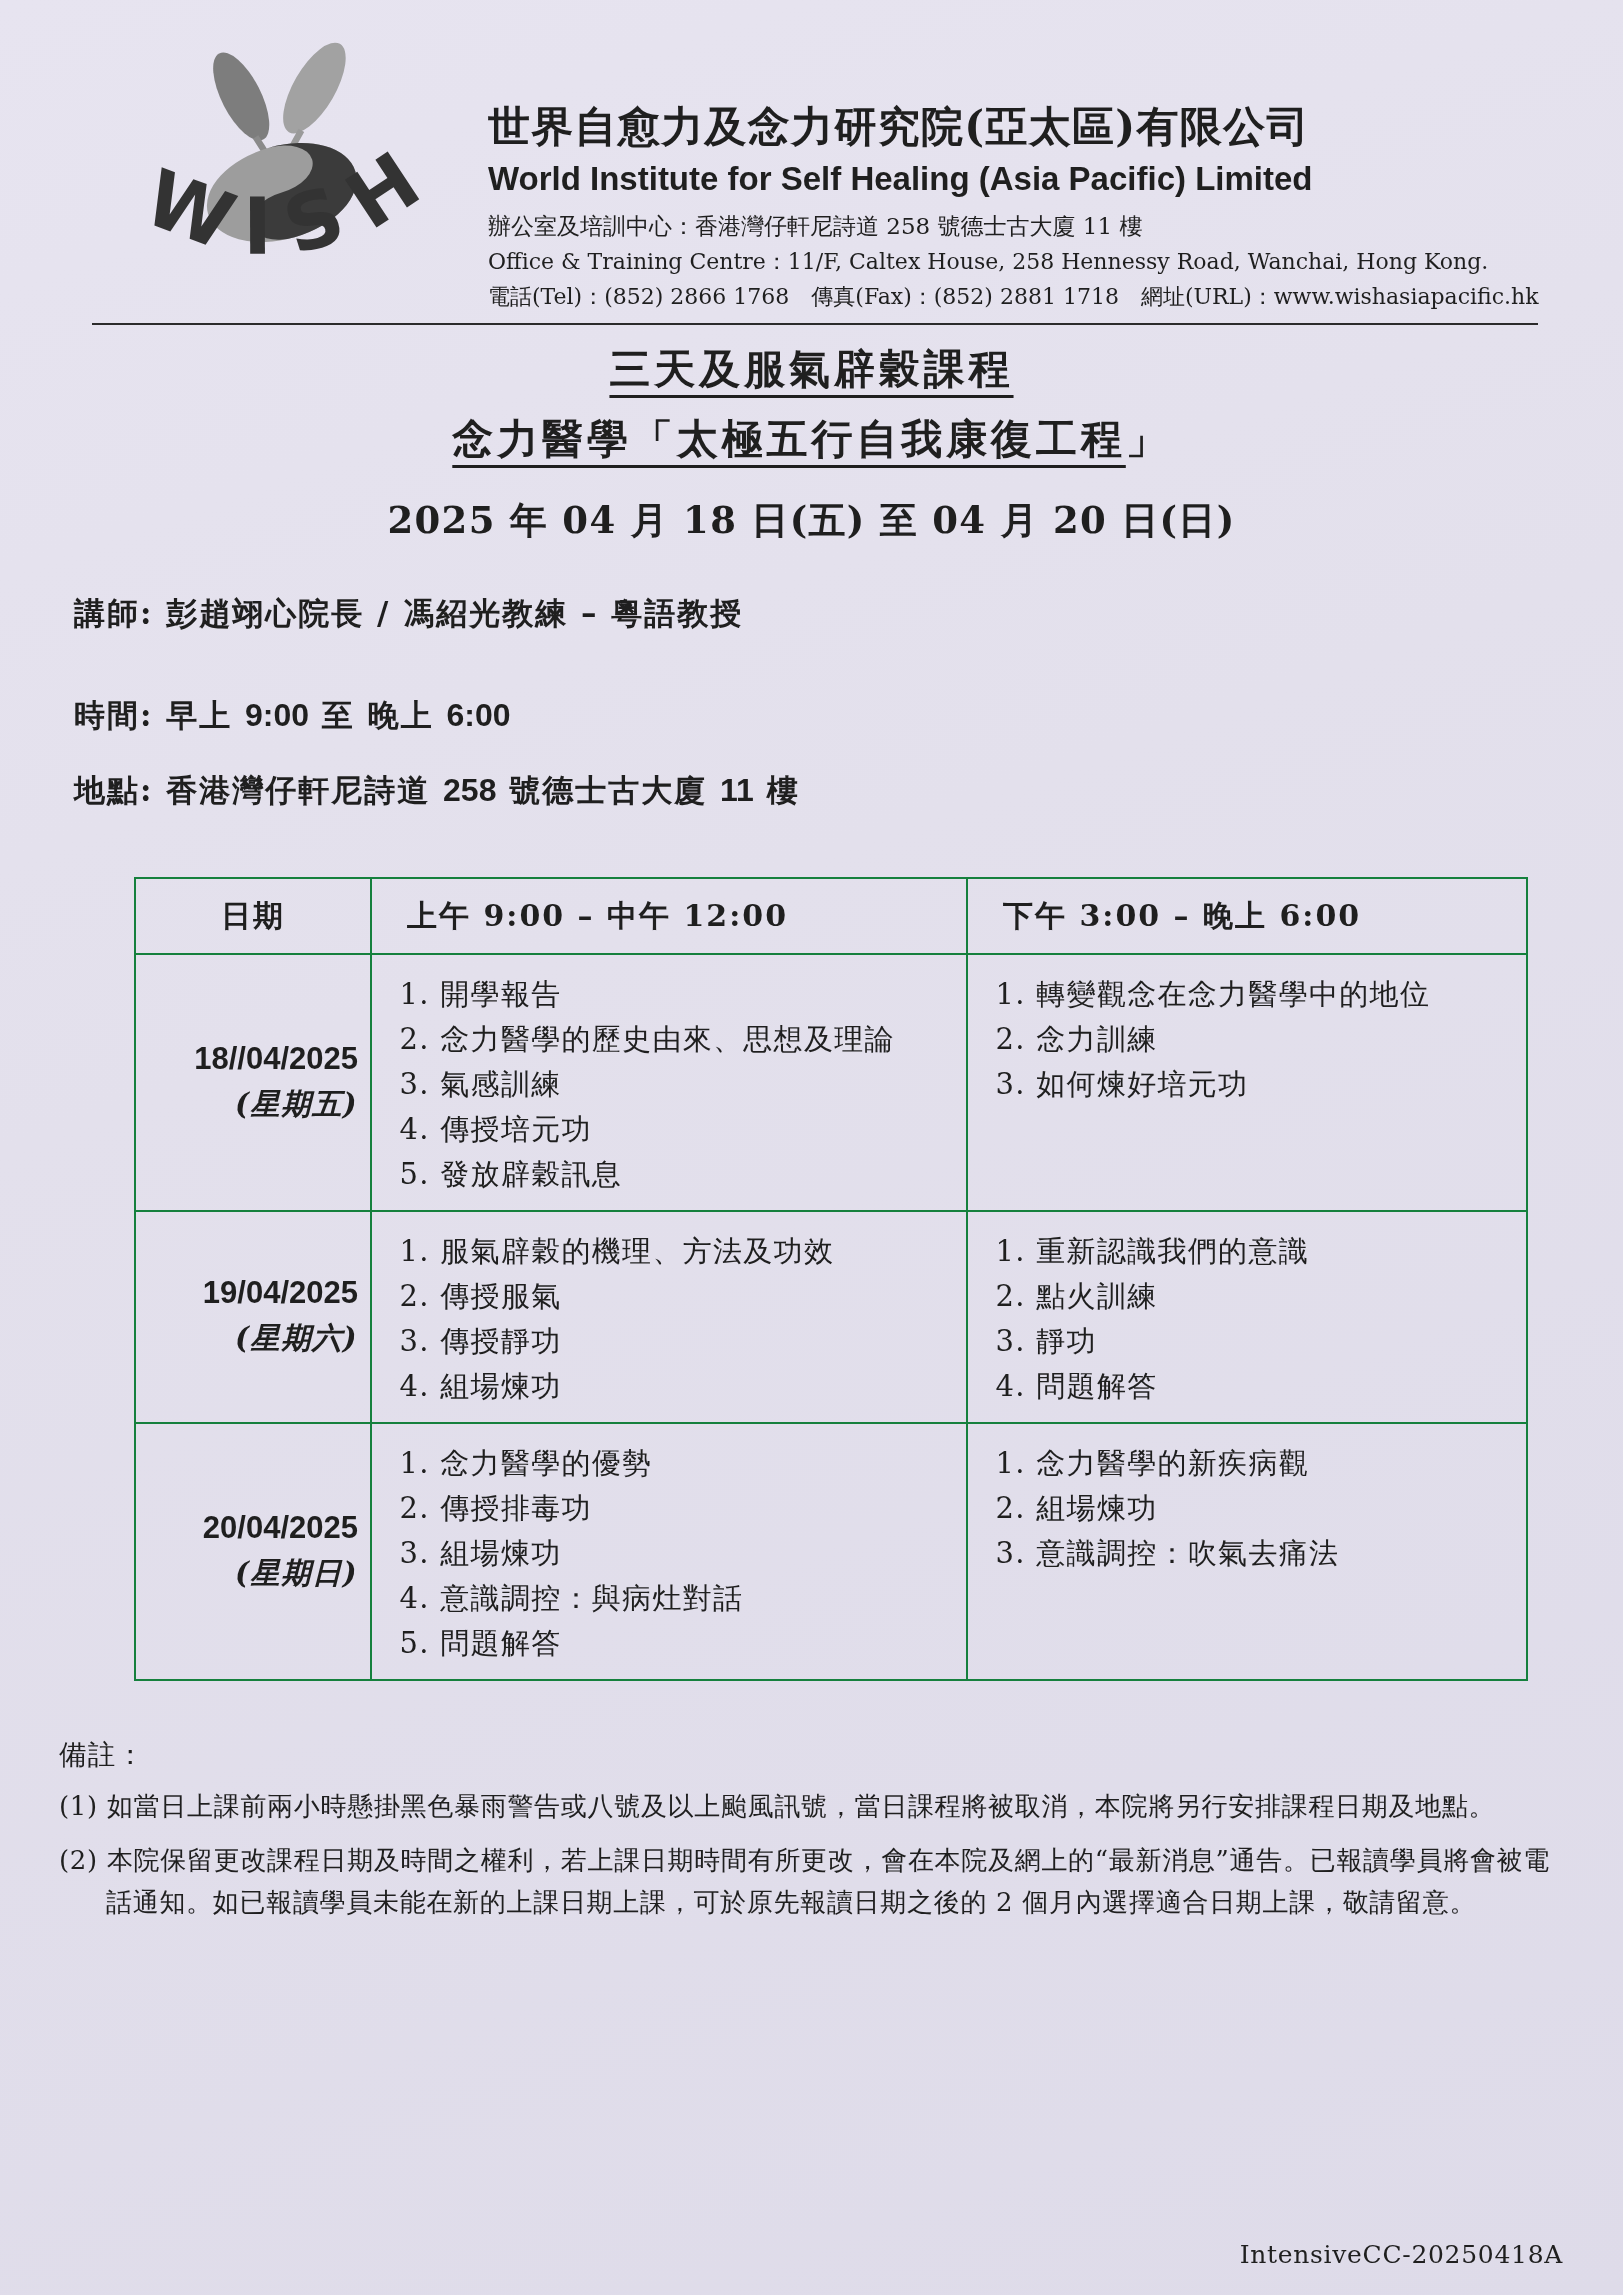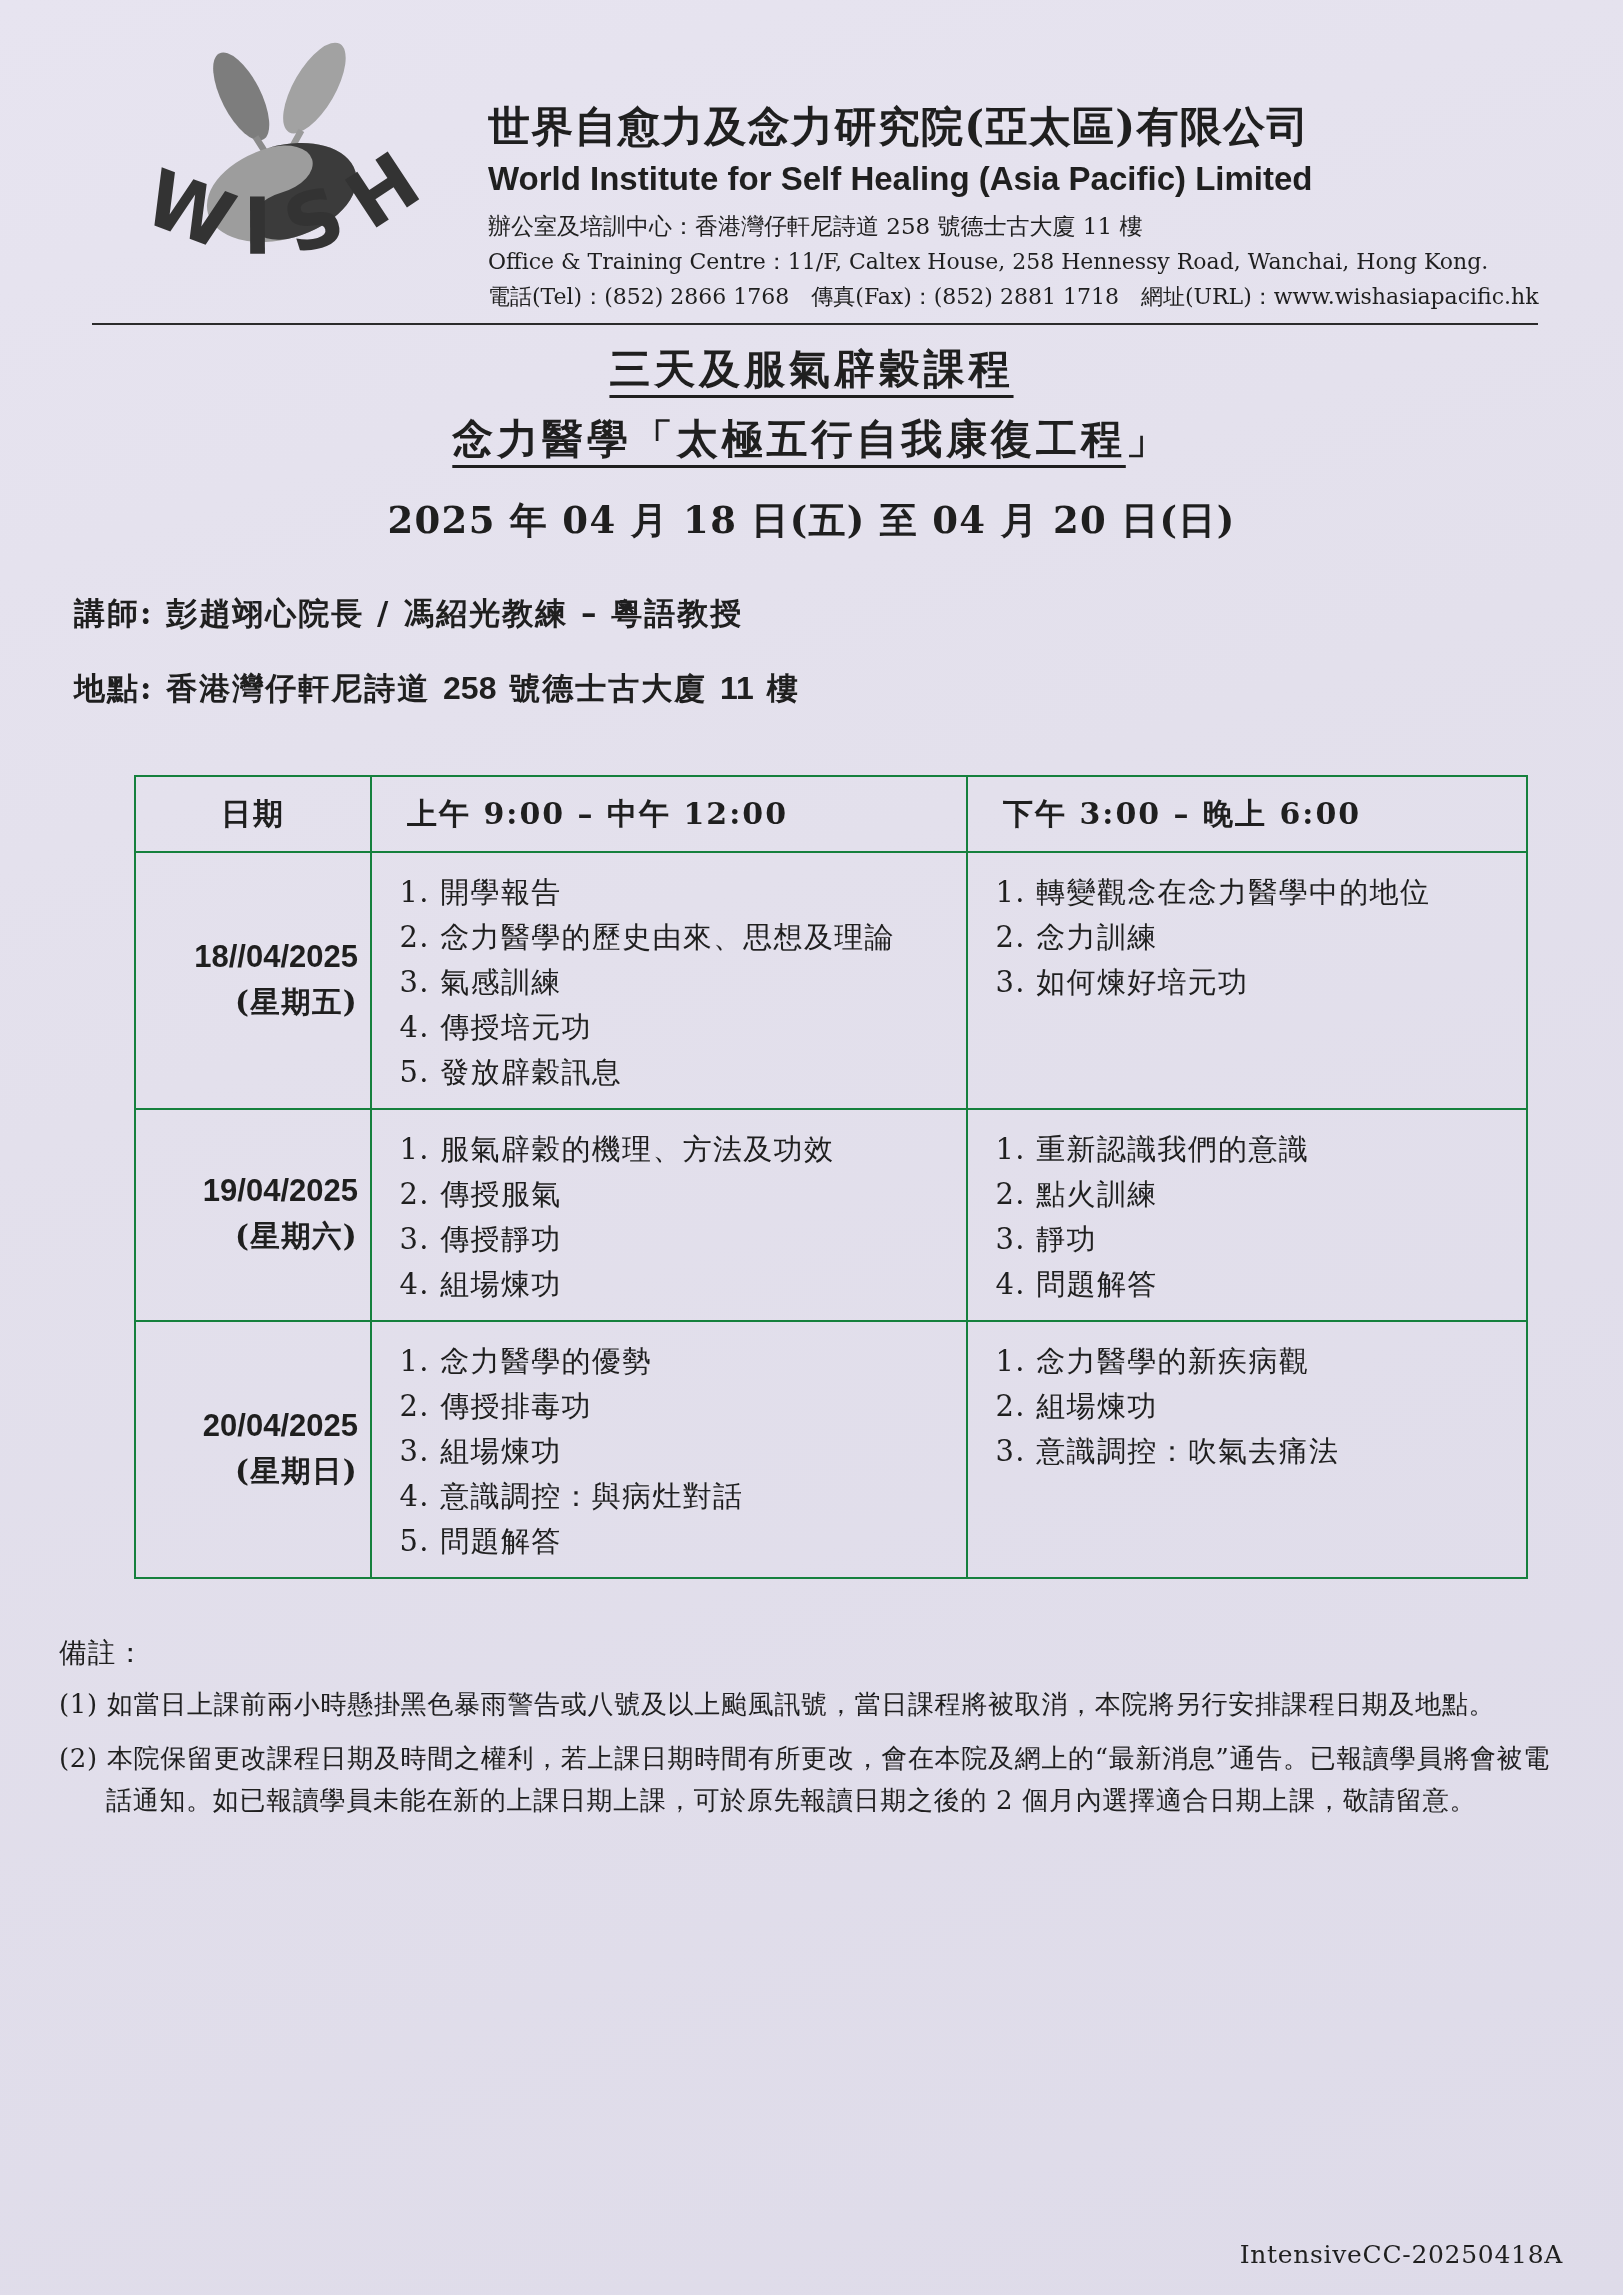--- a/index.html
+++ b/index.html
@@ -43,21 +43,21 @@
     table-layout: fixed;
   }
   .schedule th, .schedule td { border: 2px solid #15803d; }
   .schedule thead th { height: 72px; font-size: 30px; font-weight: 700; letter-spacing: 2px; }
   .schedule thead th.h-date { text-align: center; }
   .schedule thead th.h-time { text-align: left; padding-left: 35px; }
   .schedule td.cell { vertical-align: top; padding: 17px 9.8px 13px 27.5px; }
   .schedule td.date-cell { vertical-align: middle; text-align: right; padding: 12px; }
   .agenda-item { font-size: 29px; line-height: 45px; letter-spacing: 1.3px; white-space: nowrap; }
   .d-num  { font-family: "Liberation Sans", sans-serif; font-weight: 700; font-size: 31px; display: block; }
-  .d-week { font-size: 29.5px; font-weight: 600; display: block; margin-top: 7.9px; letter-spacing: 1.3px; }
+  .d-week { font-size: 29.5px; font-weight: 600; display: block; margin-top: 7.9px; letter-spacing: 1.3px; font-style: italic; }
   
   .notes { margin: 56px 62px 0 59px; }
   .notes-label { font-size: 27.5px; letter-spacing: 1.3px; }
   .note-item {
     font-size: 26px; line-height: 1.62; letter-spacing: 0.7px;
     margin-top: 11.8px;
     padding-left: 47px; text-indent: -47px;
   }
   
   .footer-code {
@@ -104,20 +104,21 @@
 <hr class="rule">
 
 <div class="title-block">
   <div class="t-line"><span class="t-underline">三天及服氣辟穀課程</span></div>
   <div class="t-line"><span class="t-underline">念力醫學「太極五行自我康復工程</span><span>」</span></div>
   <div class="date-range">2025 年 04 月 18 日(五) 至 04 月 20 日(日)</div>
 </div>
 
 <div class="info-block">
   <div class="info-instructor">講師: 彭趙翊心院長 / 馮紹光教練 – 粵語教授</div>
+  <div class="info-time"><span>時間: 早上 </span><span class="num">9:00</span><span> 至 晚上  </span><span class="num">6:00</span></div>
   <div class="info-venue"><span>地點: 香港灣仔軒尼詩道 </span><span class="num">258</span><span> 號德士古大廈 </span><span class="num">11</span><span> 樓</span></div>
 </div>
 
 <table class="schedule">
   <colgroup>
       <col style="width:236px">
       <col style="width:596px">
       <col style="width:560px">
     </colgroup>
   <thead>

